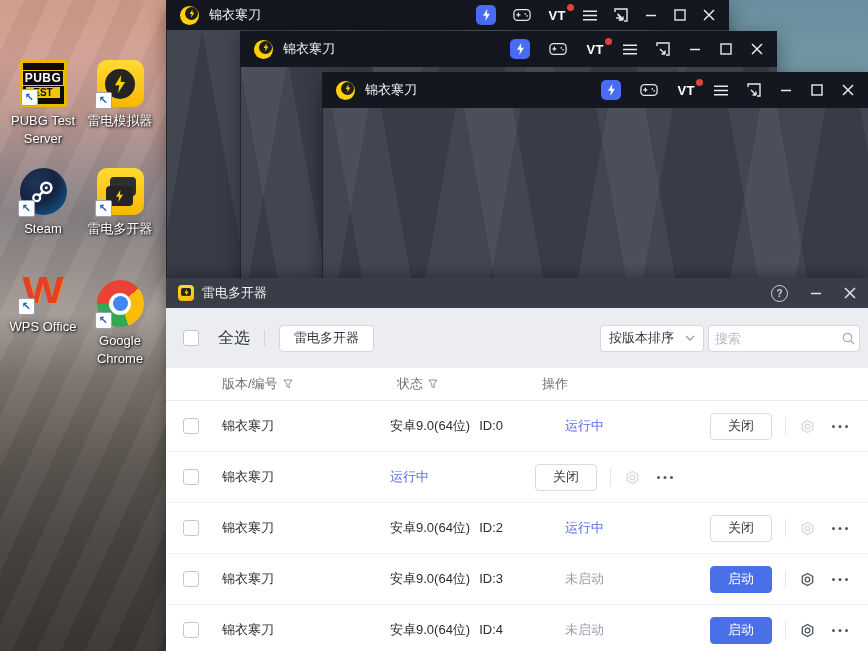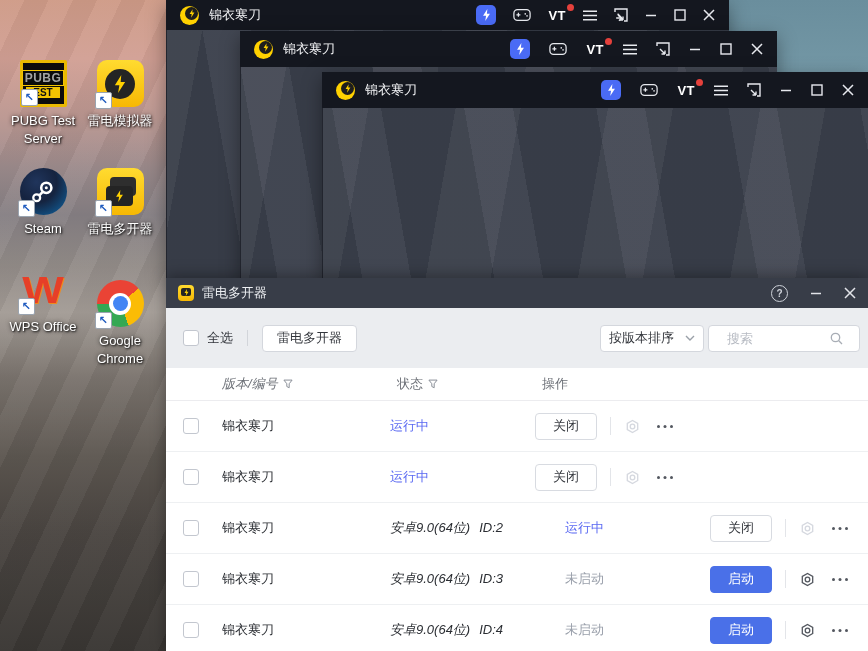--- a/index.html
+++ b/index.html
@@ -38,21 +38,21 @@
   }
   .shortcut{
     position:absolute;left:-2px;bottom:-2px;width:15px;height:15px;background:#fff;
     border-radius:2px;border:1px solid #9aa4b0;display:flex;align-items:center;justify-content:center;
     font-size:11px;font-weight:bold;color:#1f5bbf;line-height:1;
   }
   .shortcut::after{content:"\2196";}
 
   .pubg-art{background:#0c0c0c;border:3px solid #e9b902;border-radius:2px;box-sizing:border-box;
     display:flex;flex-direction:column;align-items:center;justify-content:center;gap:1px;}
-  .pubg-line1{color:#a3a3a3;font-weight:900;font-size:12px;letter-spacing:.5px;border:1px solid #f3c402;padding:0 2px;}
+  .pubg-line1{color:#ffffff;font-weight:900;font-size:12px;letter-spacing:.5px;border:1px solid #f3c402;padding:0 2px;}
   .pubg-line2{background:#f3c402;color:#111;font-weight:900;font-size:10px;width:85%;text-align:center;}
 
   .ldemu-art{background:linear-gradient(180deg,#ffdb30,#f7b803);border-radius:10px;
     display:flex;align-items:center;justify-content:center;}
   .ldemu-core{width:30px;height:30px;background:#242424;border-radius:50%;
     display:flex;align-items:center;justify-content:center;}
 
   .steam-art{background:radial-gradient(circle at 35% 30%,#20355c 0%,#15233f 45%,#0d7bc4 115%);
     border-radius:50%;display:flex;align-items:center;justify-content:center;}
 
@@ -116,42 +116,42 @@
   .mgr-icon .mcard{position:absolute;left:3px;top:3px;width:10px;height:8px;background:#242424;border-radius:2px;
     display:flex;align-items:center;justify-content:center;}
   .mgr-title{color:#eef0f3;font-size:13px;}
   .mgr-actions{margin-left:auto;display:flex;align-items:center;gap:22px;}
   .help-circle{width:15px;height:15px;border:1.3px solid #ced2d9;border-radius:50%;color:#ced2d9;
     font-size:10px;display:flex;align-items:center;justify-content:center;cursor:pointer;font-weight:bold;}
   .help-circle::after{content:"?";}
 
   .toolbar{height:60px;background:#ebedf0;display:flex;align-items:center;padding:0 8px 0 17px;flex:0 0 auto;box-sizing:border-box;}
   .checkbox{width:16px;height:16px;background:#fff;border:1px solid #c3c7cf;border-radius:3px;box-sizing:border-box;cursor:pointer;flex:0 0 auto;}
-  .select-all-label{font-size:13px;color:#33363c;margin-left:8px;}
+  .select-all-label{font-size:16px;color:#33363c;margin-left:19px;}
   .tb-divider{width:1px;height:16px;background:#d2d5da;margin:0 14px;}
   .batch-btn{height:27px;padding:0 14px;background:#fff;border:1px solid #d4d7dd;border-radius:4px;
     font-size:13px;color:#33363c;cursor:pointer;font-family:inherit;}
   .tb-right{margin-left:auto;display:flex;align-items:center;gap:4px;}
   .sort-dropdown{width:104px;height:27px;background:#fff;border:1px solid #d4d7dd;border-radius:4px;
     display:flex;align-items:center;padding:0 8px;box-sizing:border-box;font-size:13px;color:#33363c;cursor:pointer;}
   .sort-dropdown .chev{margin-left:auto;color:#9aa0a8;display:flex;}
   .search-box{width:152px;height:27px;background:#fff;border:1px solid #d4d7dd;border-radius:4px;
-    display:flex;align-items:center;padding:0 16px;box-sizing:border-box;}
+    display:flex;align-items:center;padding:0 4px;box-sizing:border-box;}
   .search-box input{border:none;outline:none;flex:1;min-width:0;font-size:13px;color:#33363c;
     font-family:inherit;background:transparent;}
   .search-box input::placeholder{color:#b6bac2;}
   .search-box .mag{color:#a8adb5;display:flex;}
 
   .table{flex:1;display:flex;flex-direction:column;background:#fff;overflow:hidden;}
   .thead{height:32px;display:flex;align-items:center;padding-left:17px;border-bottom:1px solid #ececef;
     color:#6b6f76;font-size:13px;flex:0 0 auto;}
   .th-funnel{color:#8a8f98;margin-left:5px;display:inline-flex;vertical-align:-1px;cursor:pointer;}
   .c1{width:39px;flex:0 0 auto;display:flex;align-items:center;}
   .c2{width:168px;flex:0 0 auto;}
-  .c3{width:175px;flex:0 0 auto;font-style:italic;}
+  .c3{width:175px;flex:0 0 auto;}
   .c4{width:145px;flex:0 0 auto;}
   .c5{flex:1;display:flex;align-items:center;}
   .trow{height:50px;display:flex;align-items:center;padding-left:17px;border-bottom:1px solid #eef0f2;
     font-size:13px;color:#2b2e33;flex:0 0 auto;}
   .idtag{margin-left:9px;}
   .trow.running .c4{color:#5a69f2;}
   .trow.stopped .c4{color:#9aa0ab;}
   .action-btn{width:62px;height:27px;border-radius:4px;font-size:13px;cursor:pointer;font-family:inherit;}
   .btn-close{background:#fff;border:1px solid #d8dbe1;color:#33363c;}
   .btn-start{background:#4a70e8;border:1px solid #4a70e8;color:#fff;}
@@ -480,20 +480,23 @@
         </span>
       </div>
       <div class="c5">操作</div>
     </div>
     <div>
   <div class="trow running">
     <div class="c1">
             <span class="checkbox"></span>
           </div>
     <div class="c2">锦衣寒刀</div>
+    <div class="c3">
+      <span>安卓9.0(64位)</span><span class="idtag">ID:0</span>
+    </div>
     <div class="c4">运行中</div>
     <div class="c5">
       <button class="action-btn btn-close">关闭</button>
       <span class="vdiv"></span>
       <span class="gear">
         <svg width="17" height="17" viewBox="0 0 17 17" fill="none" stroke="currentColor" stroke-width="1.3">
           <path d="M13.7 11.5 L8.5 14.5 L3.3 11.5 L3.3 5.5 L8.5 2.5 L13.7 5.5 Z"></path>
           <circle cx="8.5" cy="8.5" r="2.3"></circle>
         </svg>
       </span>

